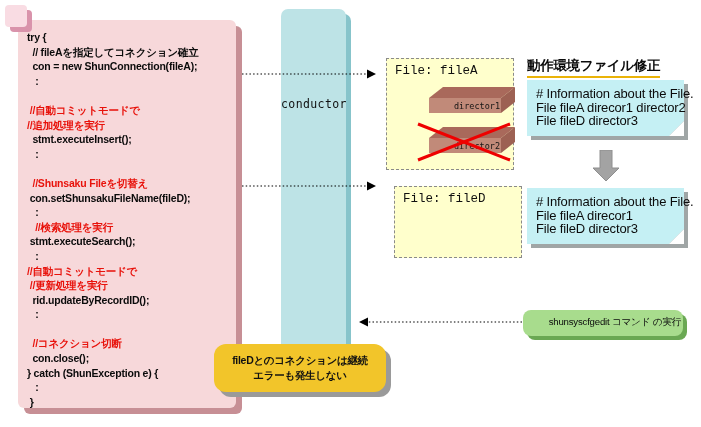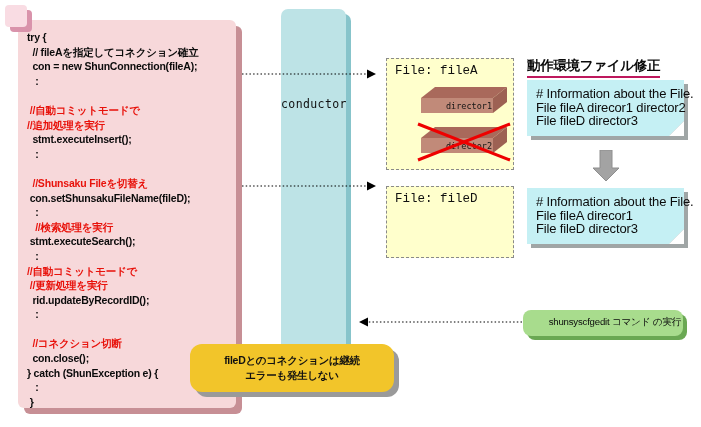--- a/index.html
+++ b/index.html
@@ -90,27 +90,28 @@
   }
   .file-box .file-title {
     position: absolute;
     left: 8px; top: 5px;
     font-family: Liberation Mono, monospace;
     font-size: 12.5px;
     color: #101010;
     white-space: nowrap;
   }
   #file-a { left: 386px; top: 58px; width: 126px; height: 110px; }
-  #file-d { left: 386px; top: 186px; width: 126px; height: 70px; }
+  #file-d { left: 394px; top: 186px; width: 126px; height: 70px; }
 
   
   .block {
     position: absolute;
     width: 86px;
     height: 30px;
+    margin-left: 8px;
   }
   .block .blk-svg { position: absolute; left: 0; top: 0; }
   .block .blk-label {
     position: absolute;
     left: 14px;
     top: 14px;
     width: 68px;
     text-align: center;
     font-family: "DejaVu Sans Mono", monospace;
     font-size: 8.5px;
@@ -130,21 +131,21 @@
   }
 
   
   .right-heading {
     position: absolute;
     left: 527px; top: 57px;
     font-family: Liberation Sans, sans-serif;
     font-size: 13.5px;
     font-weight: bold;
     color: #0b0b0b;
-    border-bottom: 2px solid #be185d;
+    border-bottom: 2px solid #eab308;
     padding-bottom: 1px;
     white-space: nowrap;
     letter-spacing: -0.3px;
   }
 
   
   .note {
     position: absolute;
     width: 157px;
     background: #c5f0f4;
@@ -205,22 +206,22 @@
     font-size: 9.6px;
     color: #0b0b0b;
     white-space: nowrap;
     letter-spacing: -0.2px;
     padding-left: 24px;
   }
 
   
   .callout-yellow {
     position: absolute;
-    left: 190px; top: 344px;
-    width: 204px;
+    left: 214px; top: 344px;
+    width: 172px;
     height: 48px;
     background: #f2c52a;
     border-radius: 12px;
     box-shadow: 5px 5px 0 0 #9a9a9a;
     z-index: 7;
   }
   .callout-yellow .cal-text {
     position: absolute;
     left: 0; right: 0; top: 9px;
     text-align: center;

